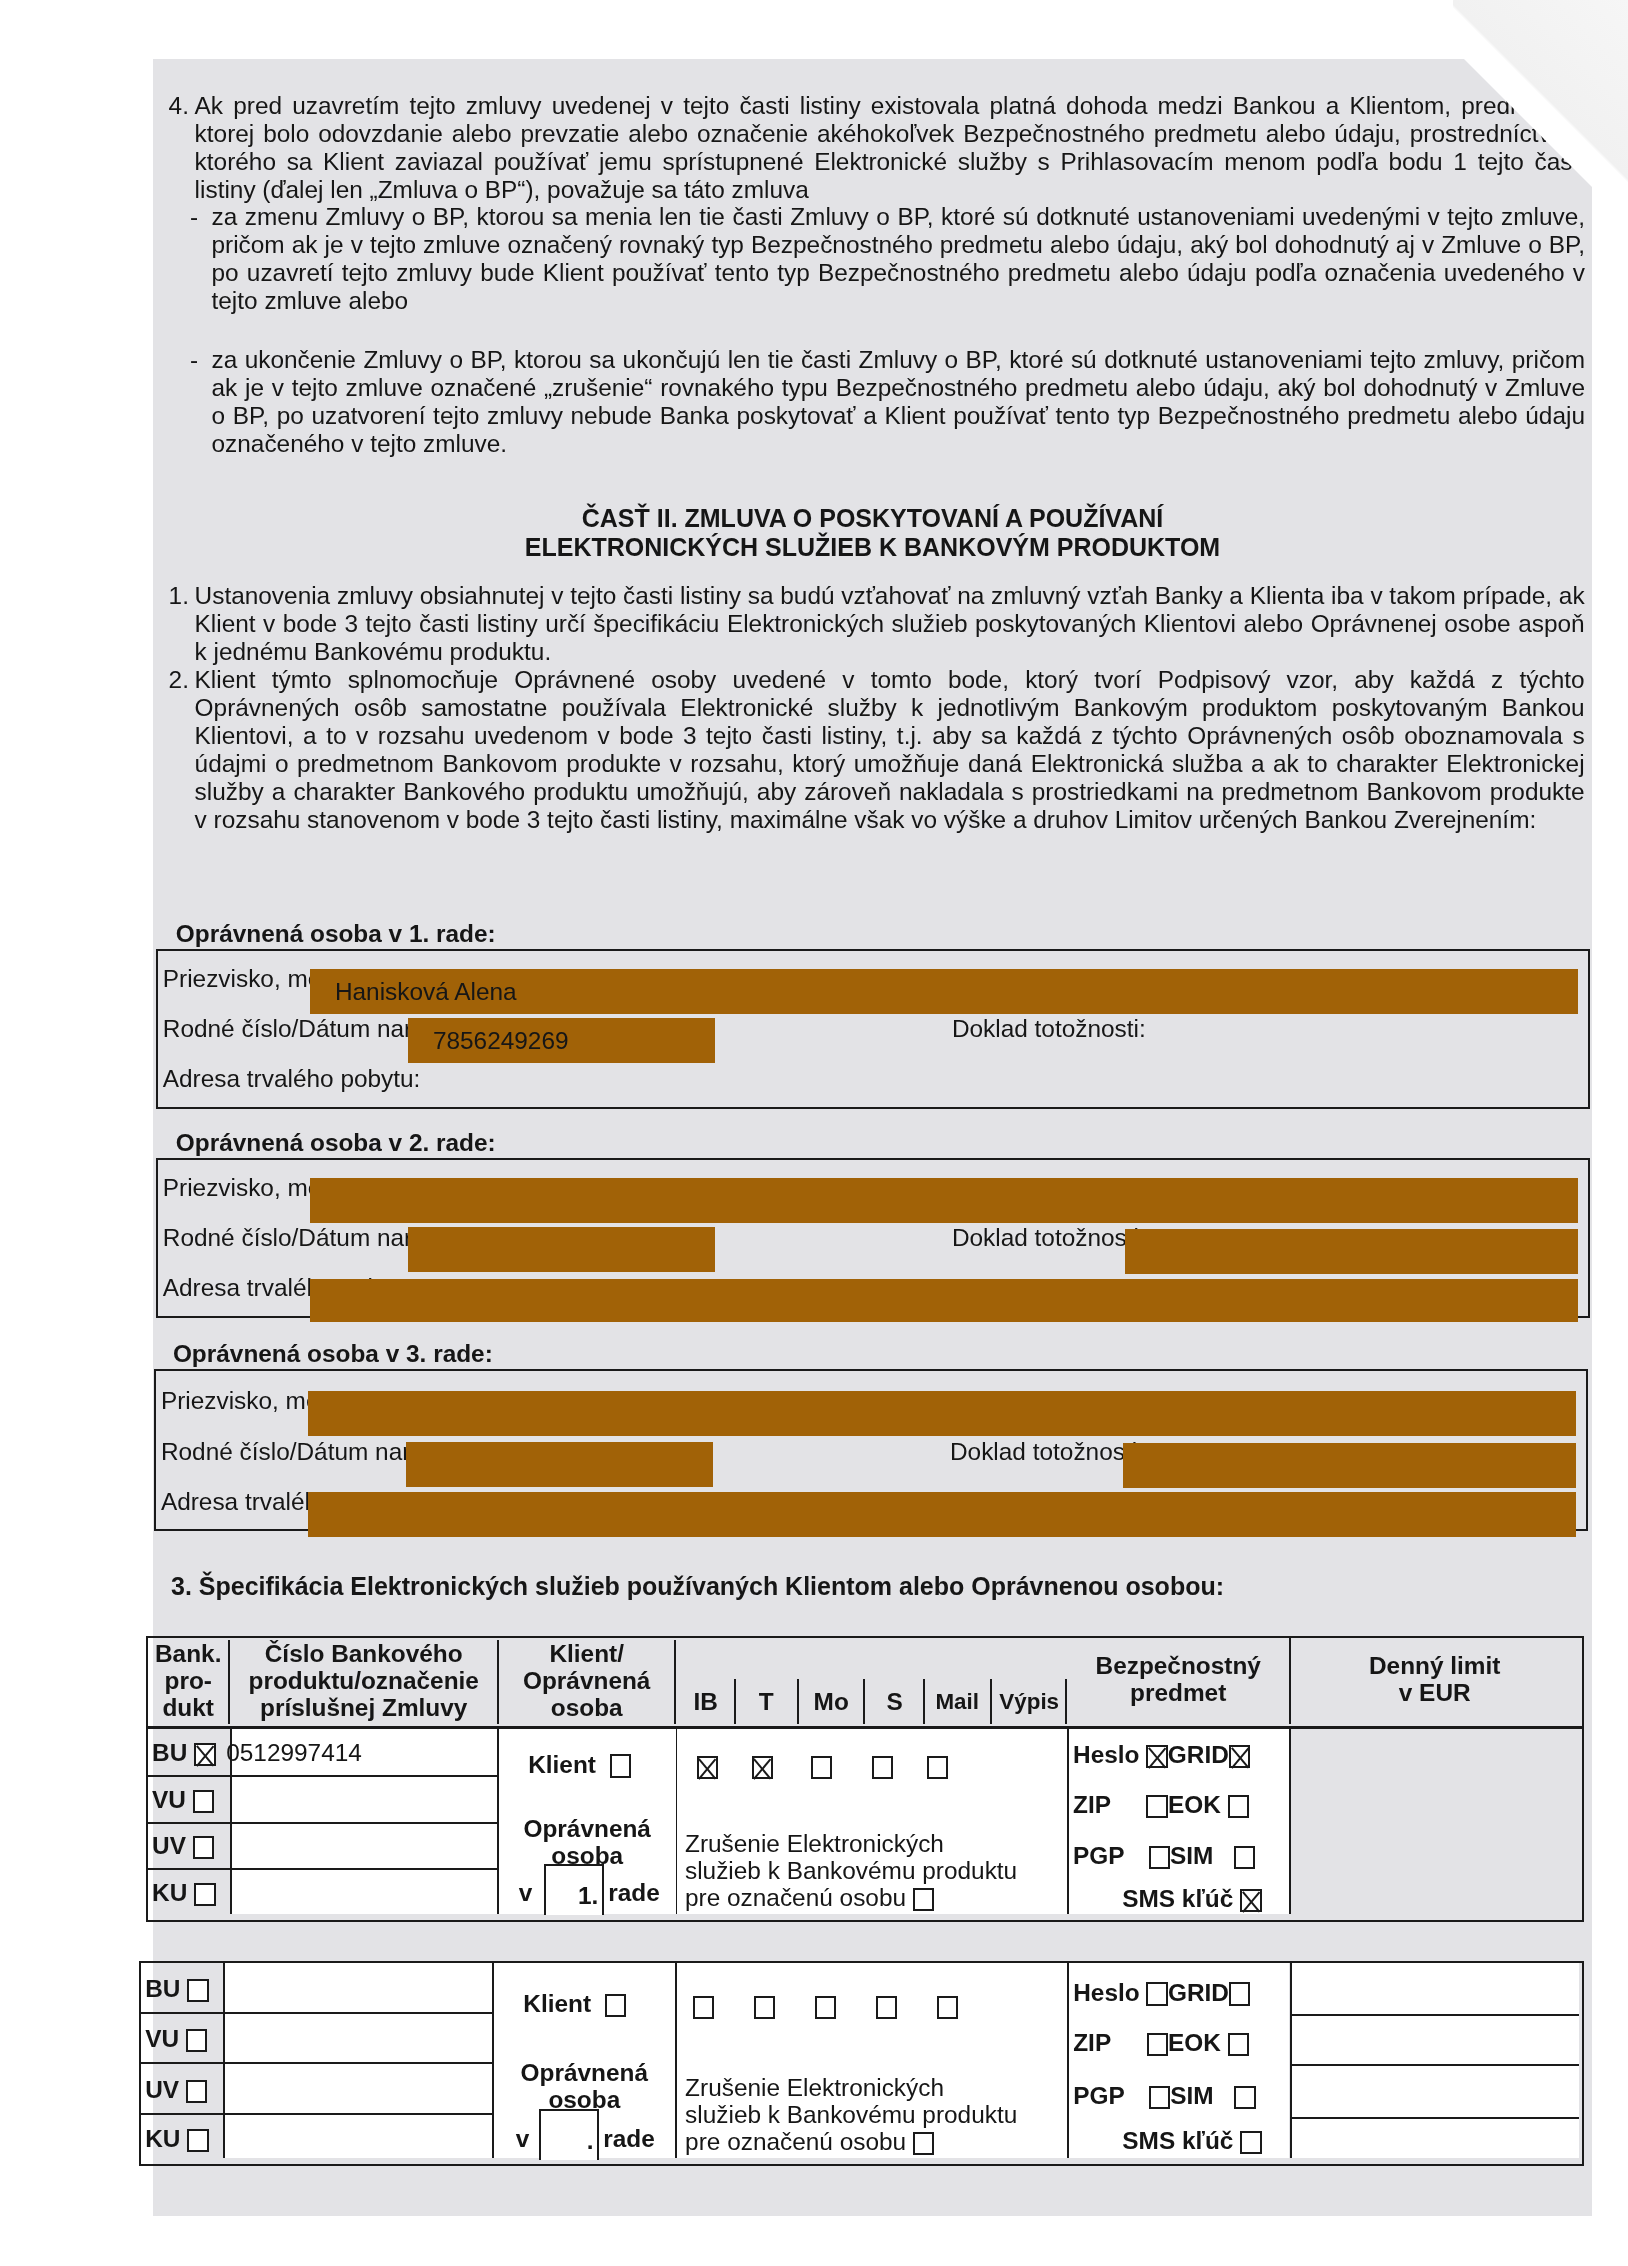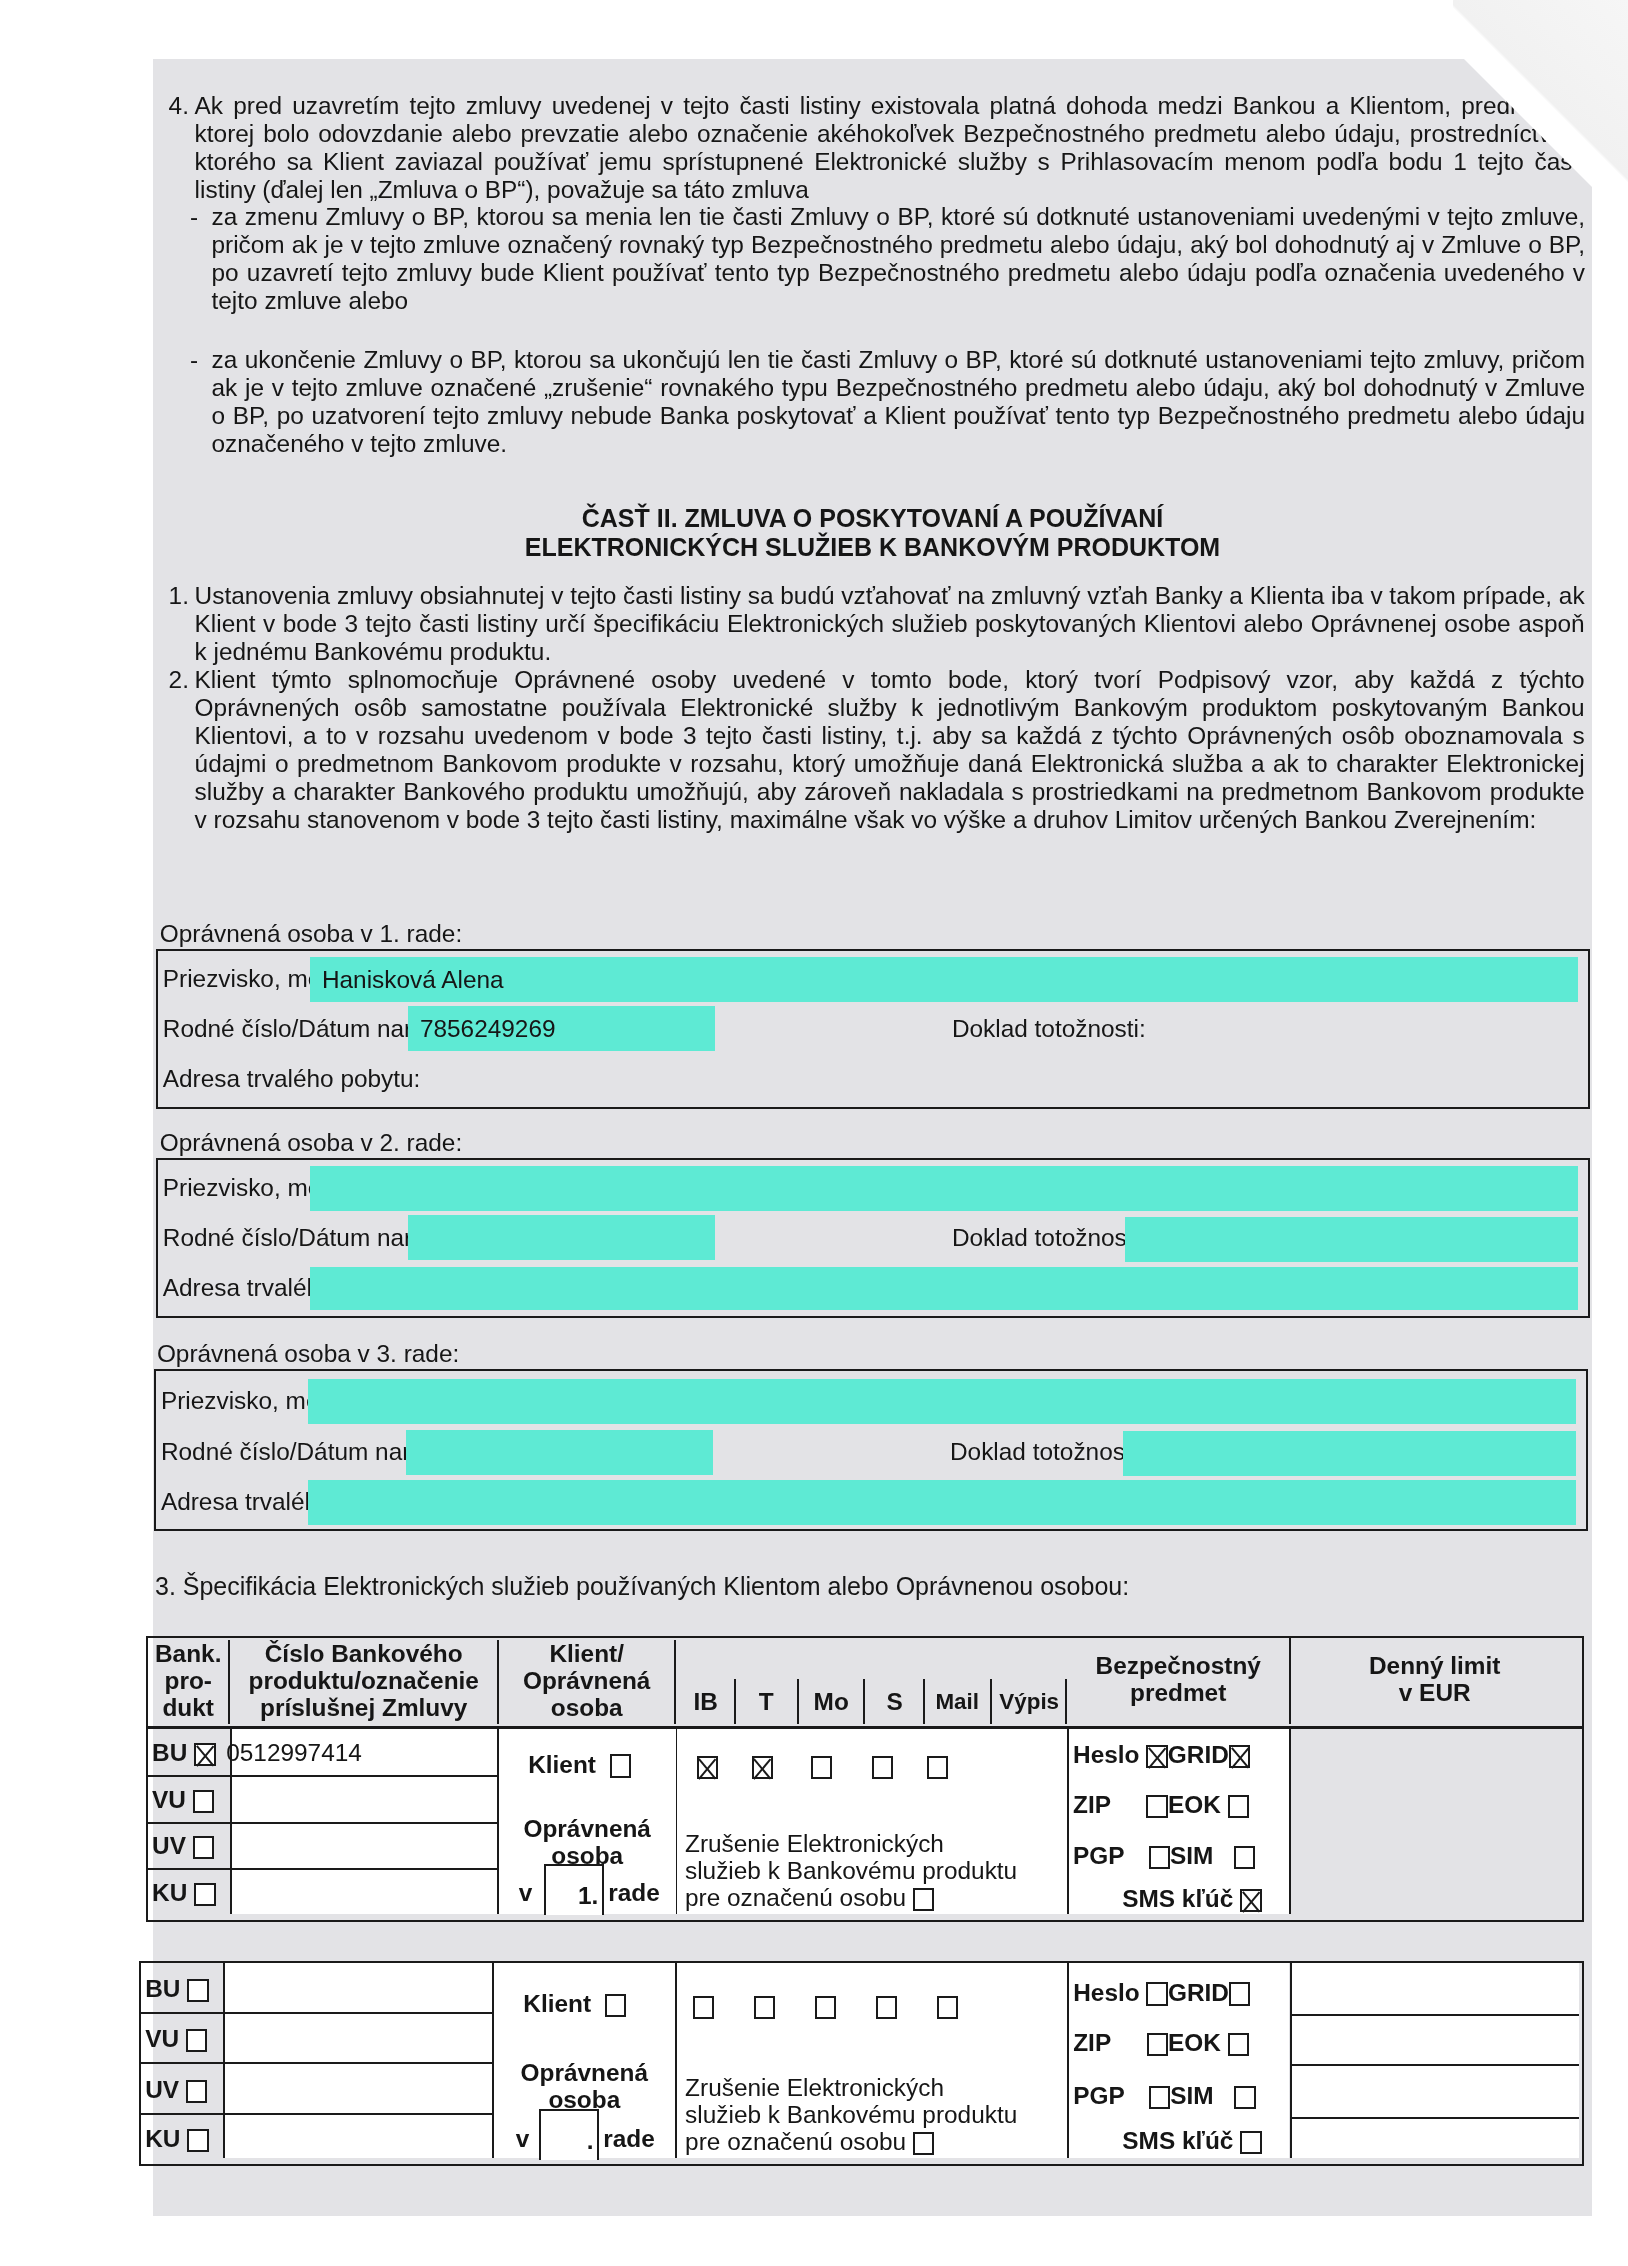--- a/index.html
+++ b/index.html
@@ -21,24 +21,24 @@
   }
   .abs { position:absolute; }
   .para { font-size:24.4px; line-height:28px; text-align:justify; }
   .num-para { position:absolute; }
   .num-para .n { position:absolute; left:0; top:0; }
   .num-para .t { margin-left:26px; }
   .dash-item { position:absolute; }
   .dash-item .d { position:absolute; left:0; top:0; }
   .dash-item .t { margin-left:21.5px; }
   .heading { position:absolute; left:0; width:100%; text-align:center; font-weight:bold; font-size:25px; line-height:29px; }
-  .sub-h { position:absolute; font-weight:normal; font-size:24.4px; }
+  .sub-h { position:absolute; font-weight:bold; font-size:24.4px;margin-left:16px; }
   .box { position:absolute; border:2px solid #1a1a1a; border-top-width:2.9px; border-bottom-width:2.9px; }
   .lbl { position:absolute; font-size:24.4px; white-space:nowrap; }
-  .fld { position:absolute; background:#5eead4; font-size:24.4px; padding-left:12px; box-sizing:border-box; line-height:45px; }
+  .fld { position:absolute; background:#a16207; font-size:24.4px; padding-left:25px; box-sizing:border-box; line-height:45px;margin-top:12px; }
   .cell { position:absolute; box-sizing:border-box; }
   .th { font-weight:bold; font-size:24.4px; text-align:center; line-height:27px; }
   .cb { display:inline-block; width:21.5px; height:23.4px; border:2px solid #1a1a1a; box-sizing:border-box; vertical-align:middle; position:relative; background:#fff; }
   .cb.x::before, .cb.x::after { content:""; position:absolute; left:50%; top:-2px; width:1.5px; height:26px; background:#1a1a1a; }
   .cb.x::before { transform:translateX(-50%) rotate(40deg); }
   .cb.x::after { transform:translateX(-50%) rotate(-40deg); }
   .white { background:#ffffff; }
   .bline { position:absolute; background:#1a1a1a; }
   .bold { font-weight:bold; }
 </style>

